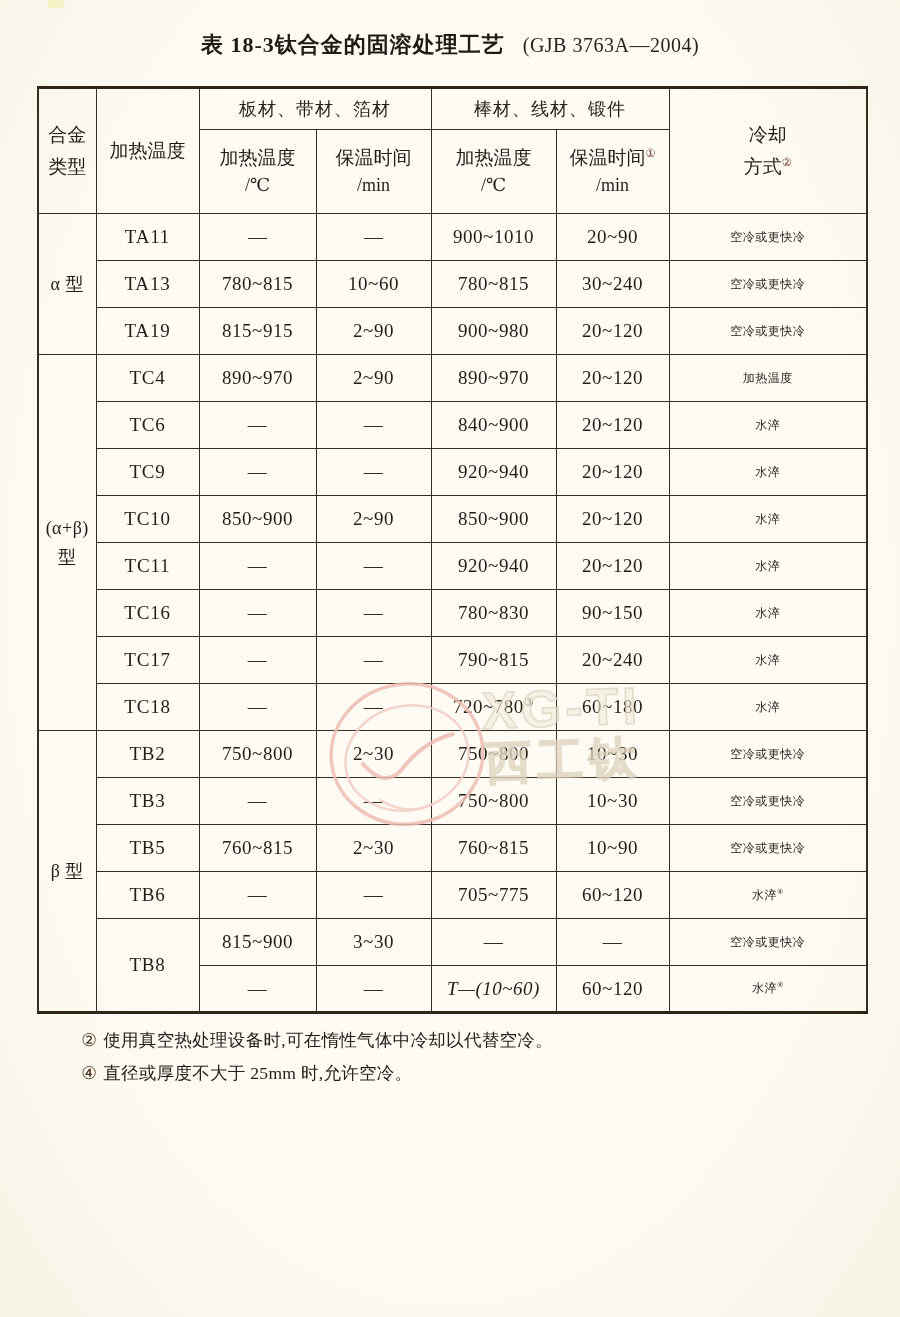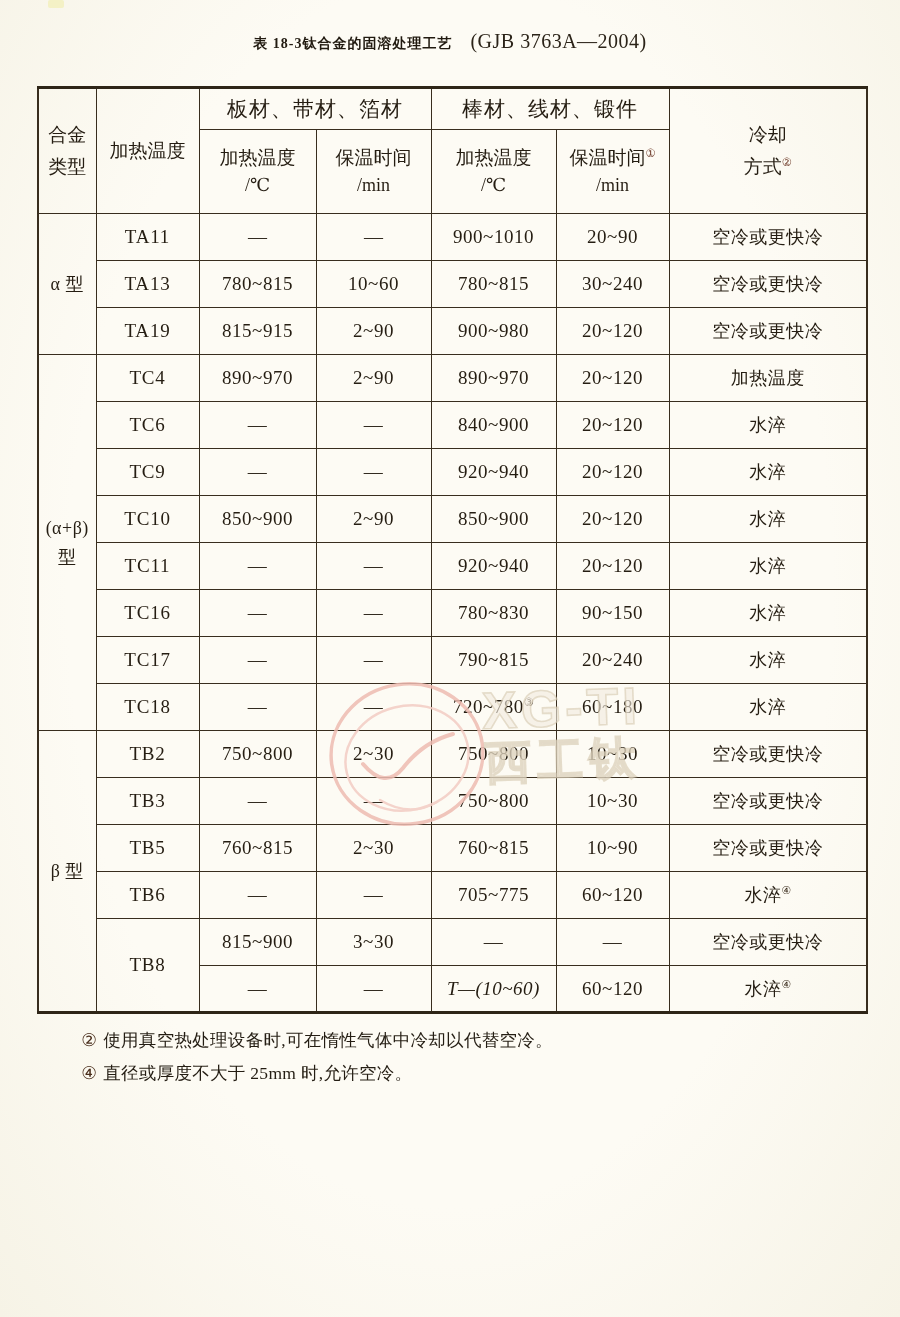--- a/index.html
+++ b/index.html
@@ -14,21 +14,21 @@
   .page {
     position:absolute; inset:0;
     background:radial-gradient(ellipse at 50% 45%, #fdfbf4 60%, #f6f3e6 100%);
   }
   
   .title-row {
     position:absolute; top:30px; left:0; width:100%;
     text-align:center; white-space:nowrap;
   }
   .title-bold {
-    font-weight:bold; font-size:14px; letter-spacing:1px; color:#211a10;
+    font-weight:bold; font-size:22px; letter-spacing:1px; color:#211a10;
   }
   .title-main { margin-left:0; }
   .title-std {
     font-weight:normal; font-size:20px; margin-left:14px; letter-spacing:0.5px; color:#2b2318;
   }
   
   .tbl-wrap { position:absolute; top:86px; left:37px; width:829px; }
   table {
     border-collapse:collapse; table-layout:fixed; width:829px;
     border-top:3.5px solid #2e2517;
@@ -38,28 +38,28 @@
   }
   th, td {
     border:1.6px solid #382d1e;
     text-align:center; vertical-align:middle;
     font-weight:normal;
     color:#251d12;
     background:transparent;
   }
   th { font-size:19px; }
   td { font-size:19px; letter-spacing:0.5px; height:47px; }
-  .hdr-group { height:42px; font-size:21px; letter-spacing:1px;font-family:Liberation Mono, monospace; }
+  .hdr-group { height:42px; font-size:18px; letter-spacing:1px;font-family:Liberation Mono, monospace; }
   .hdr-sub { height:84px; line-height:1.55; }
   .hdr-tall { line-height:1.7; }
   .unit { font-size:18px; letter-spacing:0; }
   sup { font-size:0.60em; vertical-align:super; color:#6e3a28; letter-spacing:0; }
   td sup { color:#3a2c1c; }
   .grade { letter-spacing:0.8px; }
-  .cool { font-size:18px; letter-spacing:0.5px; }
+  .cool { font-size:12px; letter-spacing:0.5px; }
   .grp { font-size:18px; line-height:1.6; letter-spacing:0.5px; }
   .dash { letter-spacing:0; }
   .t-italic { font-style:italic; }
   
   .watermark {
     position:absolute; top:578px; left:288px; width:400px; height:175px;
     pointer-events:none; z-index:5; opacity:0.85;
   }
   .wm-emblem { position:absolute; left:0; top:8px; }
   .wm-text {

